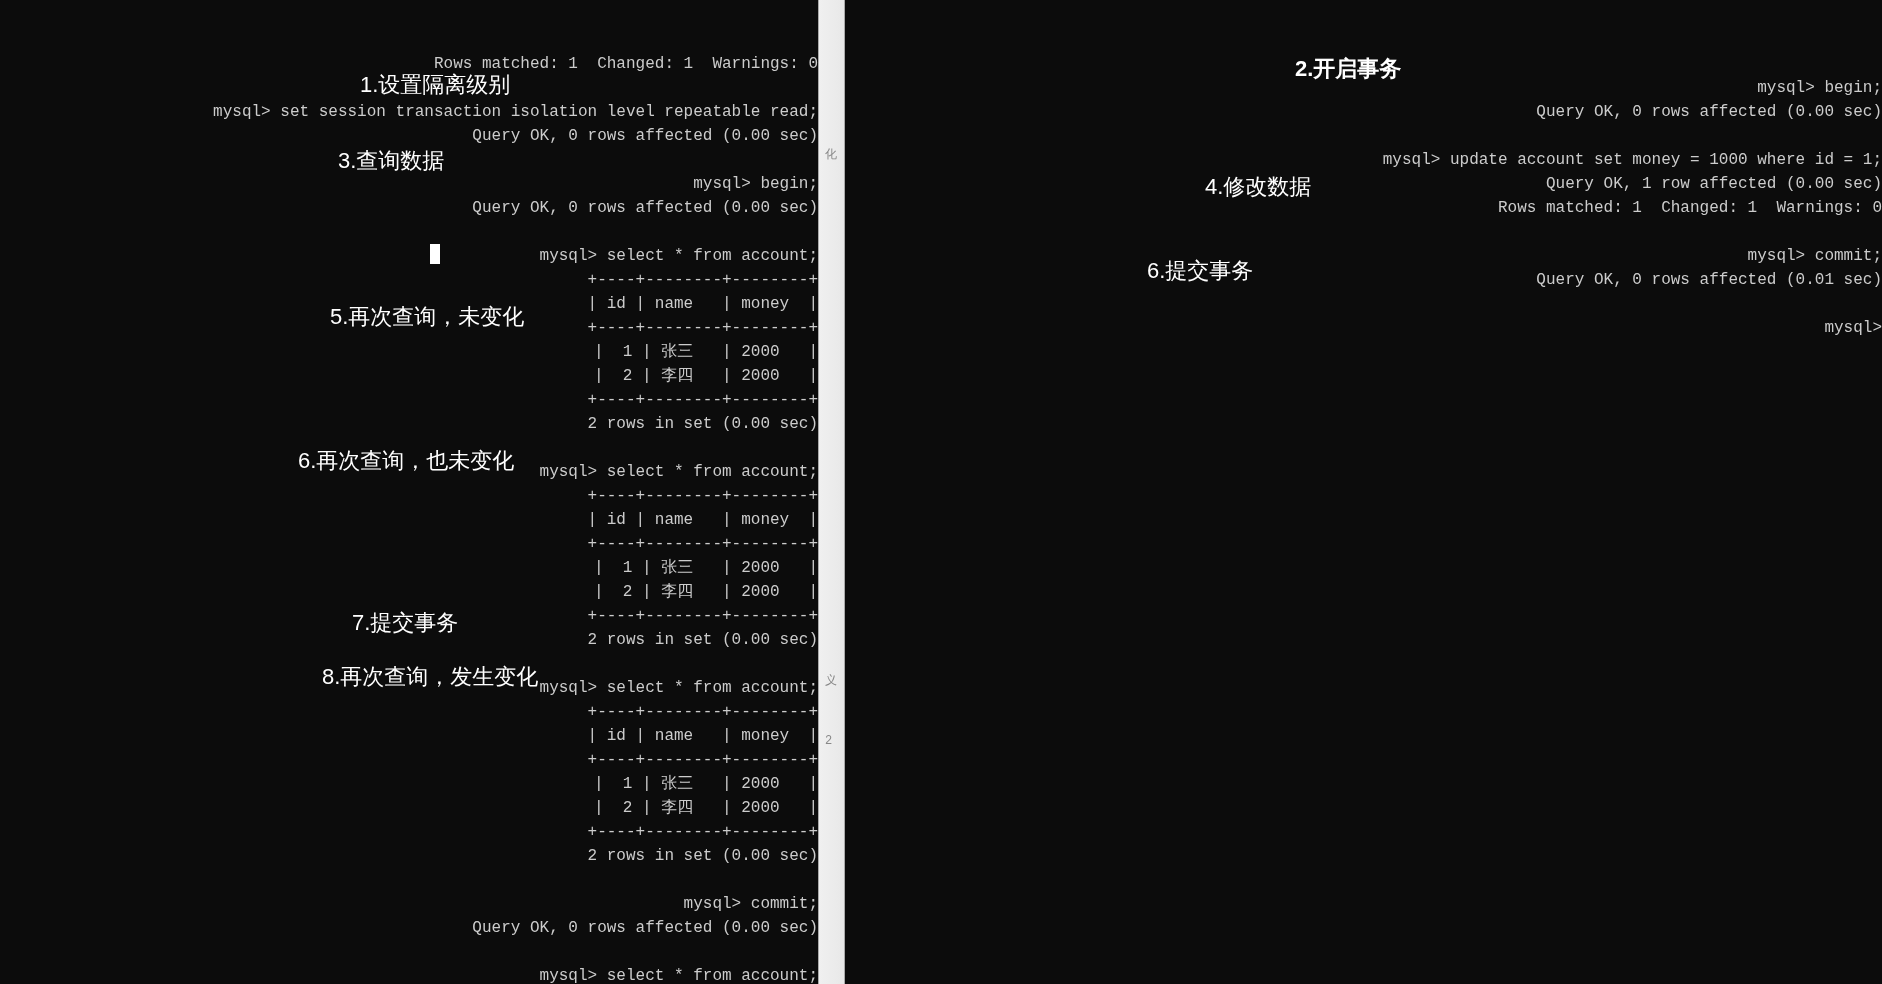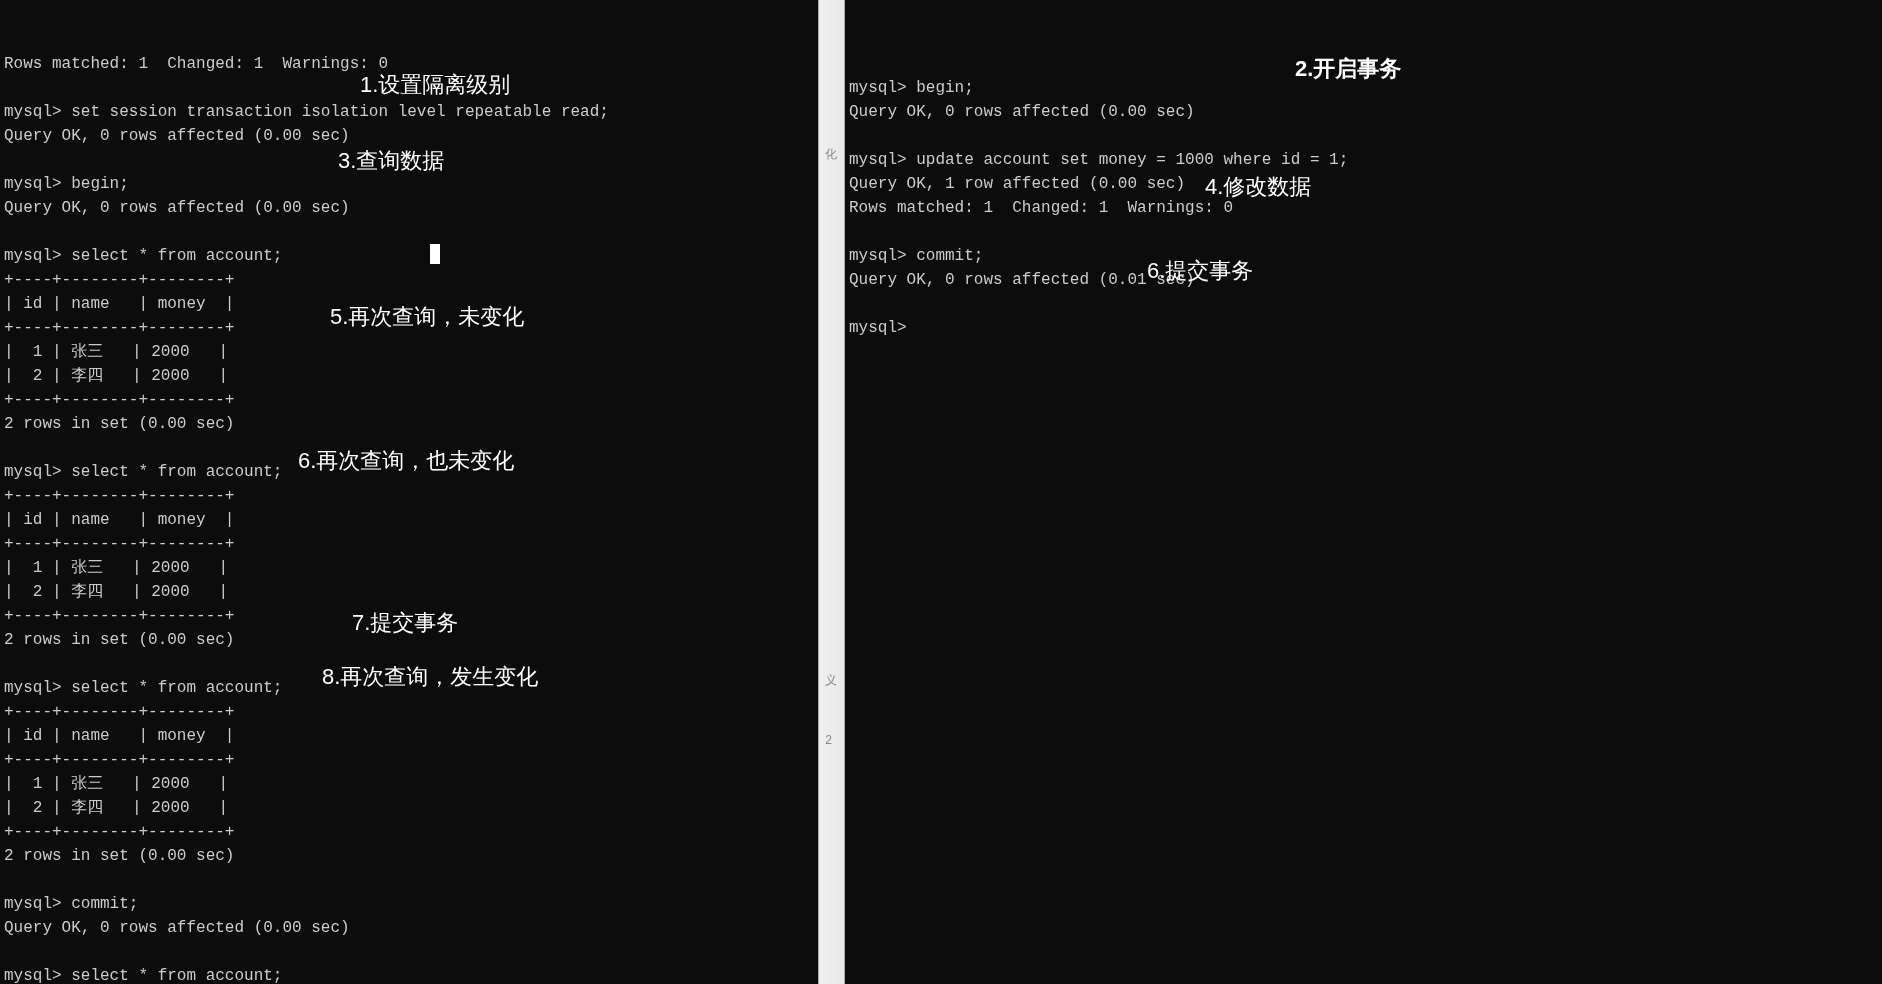--- a/index.html
+++ b/index.html
@@ -64,20 +64,21 @@
     }
     .cursor {
       position: absolute;
       width: 10px;
       height: 20px;
       background: #ffffff;
     }
     .term-line {
       height: 24px;
       line-height: 24px;
+      text-align: right;
     }
   </style>
 </head>
 <body>
 
 <div class="terminal left-terminal">
   <div id="left-lines"><div class="term-line">Rows matched: 1  Changed: 1  Warnings: 0</div><div class="term-line"></div><div class="term-line">mysql&gt; set session transaction isolation level repeatable read;</div><div class="term-line">Query OK, 0 rows affected (0.00 sec)</div><div class="term-line"></div><div class="term-line">mysql&gt; begin;</div><div class="term-line">Query OK, 0 rows affected (0.00 sec)</div><div class="term-line"></div><div class="term-line">mysql&gt; select * from account;</div><div class="term-line">+----+--------+--------+</div><div class="term-line">| id | name   | money  |</div><div class="term-line">+----+--------+--------+</div><div class="term-line">|  1 | 张三   | 2000   |</div><div class="term-line">|  2 | 李四   | 2000   |</div><div class="term-line">+----+--------+--------+</div><div class="term-line">2 rows in set (0.00 sec)</div><div class="term-line"></div><div class="term-line">mysql&gt; select * from account;</div><div class="term-line">+----+--------+--------+</div><div class="term-line">| id | name   | money  |</div><div class="term-line">+----+--------+--------+</div><div class="term-line">|  1 | 张三   | 2000   |</div><div class="term-line">|  2 | 李四   | 2000   |</div><div class="term-line">+----+--------+--------+</div><div class="term-line">2 rows in set (0.00 sec)</div><div class="term-line"></div><div class="term-line">mysql&gt; select * from account;</div><div class="term-line">+----+--------+--------+</div><div class="term-line">| id | name   | money  |</div><div class="term-line">+----+--------+--------+</div><div class="term-line">|  1 | 张三   | 2000   |</div><div class="term-line">|  2 | 李四   | 2000   |</div><div class="term-line">+----+--------+--------+</div><div class="term-line">2 rows in set (0.00 sec)</div><div class="term-line"></div><div class="term-line">mysql&gt; commit;</div><div class="term-line">Query OK, 0 rows affected (0.00 sec)</div><div class="term-line"></div><div class="term-line">mysql&gt; select * from account;</div></div>
   <div id="left-annotations"><div class="annotation" style="top: 68px; left: 360px;">1.设置隔离级别</div><div class="annotation" style="top: 144px; left: 338px;">3.查询数据</div><div class="annotation" style="top: 300px; left: 330px;">5.再次查询，未变化</div><div class="annotation" style="top: 444px; left: 298px;">6.再次查询，也未变化</div><div class="annotation" style="top: 606px; left: 352px;">7.提交事务</div><div class="annotation" style="top: 660px; left: 322px;">8.再次查询，发生变化</div></div>
   <div class="cursor" id="left-cursor" style="top: 244px; left: 430px;"></div>
 </div>

